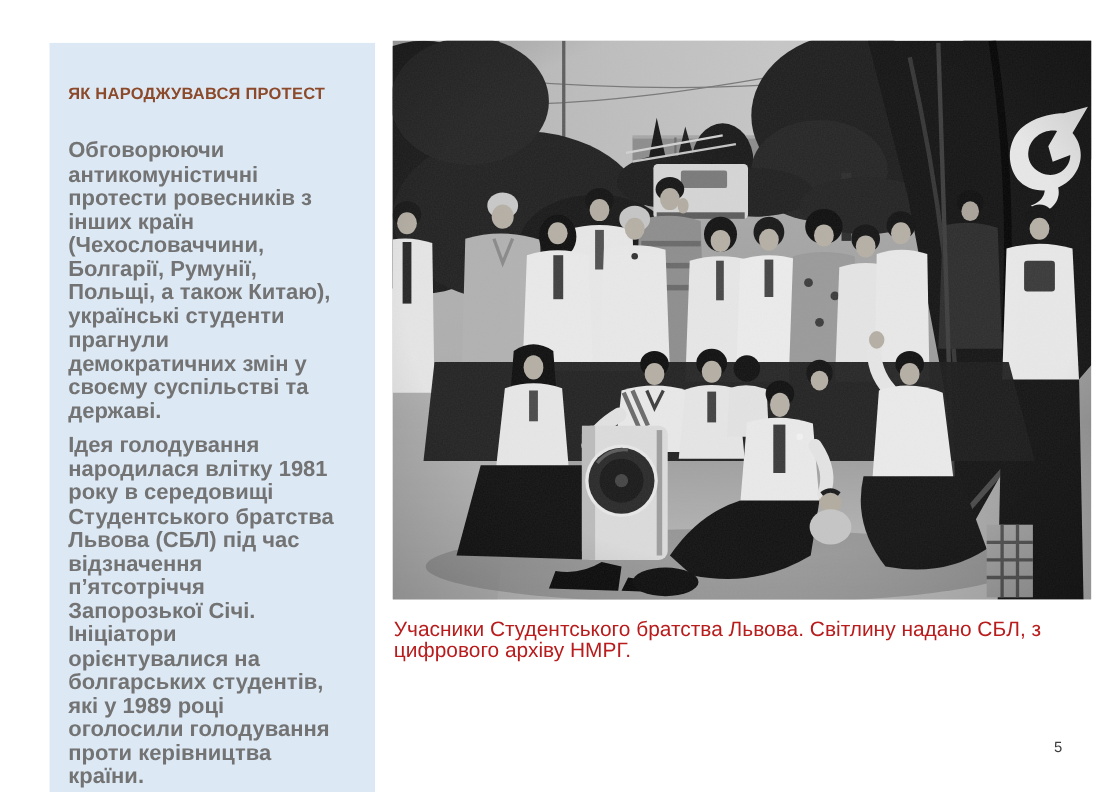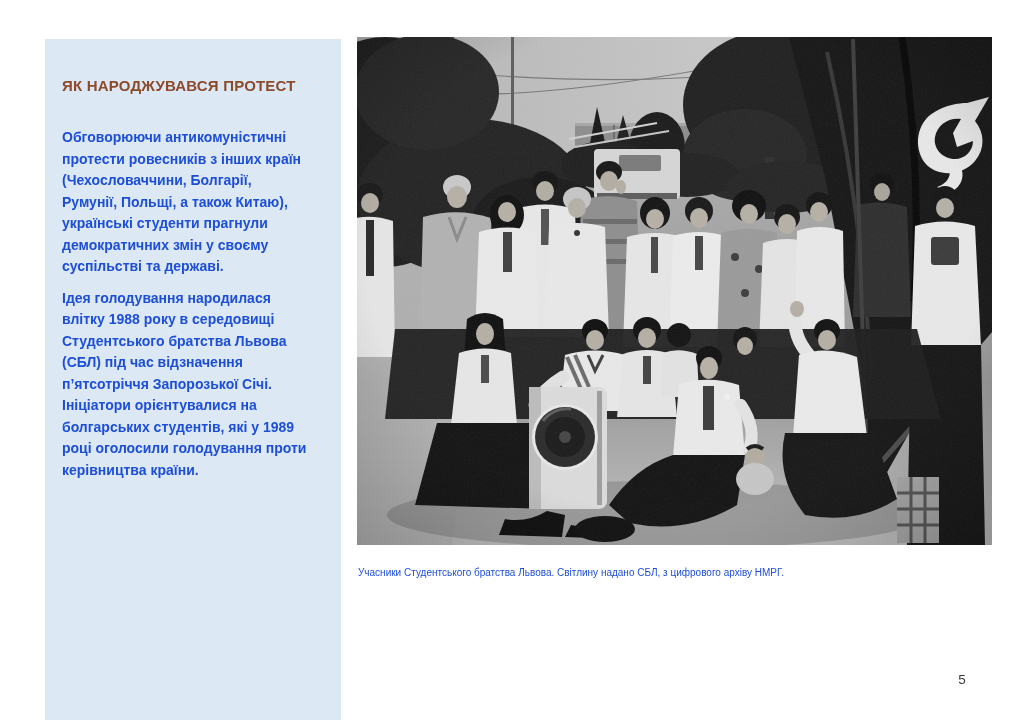--- a/index.html
+++ b/index.html
@@ -12,48 +12,48 @@
   
   .panel{
     position:absolute;left:45px;top:39px;width:296px;height:702px;
     background:#dce9f5;box-sizing:border-box;padding:38px 32px 0 17px;
   }
   .panel h2{
     margin:0;font-size:15px;line-height:18px;font-weight:bold;
     color:#8c4a2b;letter-spacing:.2px;
   }
   .panel p{
-    margin:10px 0 0 0;font-size:14px;line-height:21.5px;font-weight:bold;
-    color:#1d4ed8;
+    margin:10px 0 0 0;font-size:20px;line-height:21.5px;font-weight:bold;
+    color:#737373;
   }
   .panel p.first{margin-top:32px;}
   
   figure{margin:0;}
   .photo-svg{
     position:absolute;left:357px;top:37px;width:635px;height:508px;display:block;
     background:#bfbfbf;
   }
   .caption{
     position:absolute;left:358px;top:563px;width:625px;
-    font-size:10px;line-height:19px;color:#1d4ed8;
+    font-size:19px;line-height:19px;color:#b91c1c;
   }
   .pagenum{
     position:absolute;left:952px;top:672px;width:20px;text-align:center;
     font-size:13.5px;color:#3c3c3c;
   }
 </style>
 </head>
 <body>
 
 <div class="page">
 
   <aside class="panel">
     <h2>ЯК НАРОДЖУВАВСЯ ПРОТЕСТ</h2>
     <p class="first">Обговорюючи антикомуністичні протести ровесників з інших країн (Чехословаччини, Болгарії, Румунії, Польщі, а також Китаю), українські студенти прагнули демократичних змін у своєму суспільстві та державі.</p>
-    <p>Ідея голодування народилася влітку 1988 року в середовищі Студентського братства Львова (СБЛ) під час відзначення п’ятсотріччя Запорозької Січі. Ініціатори орієнтувалися на болгарських студентів, які у 1989 році оголосили голодування проти керівництва країни.</p>
+    <p>Ідея голодування народилася влітку 1981 року в середовищі Студентського братства Львова (СБЛ) під час відзначення п’ятсотріччя Запорозької Січі. Ініціатори орієнтувалися на болгарських студентів, які у 1989 році оголосили голодування проти керівництва країни.</p>
   </aside>
 
   <figure>
     <svg class="photo-svg" viewBox="0 0 635 508" xmlns="http://www.w3.org/2000/svg" aria-hidden="true">
       <defs>
         <linearGradient id="sky" x1="0" y1="0" x2="1" y2="0">
           <stop offset="0" stop-color="#b3b3b3"></stop>
             <stop offset="0.55" stop-color="#c7c7c7"></stop>
             <stop offset="1" stop-color="#bdbdbd"></stop>
         </linearGradient>

